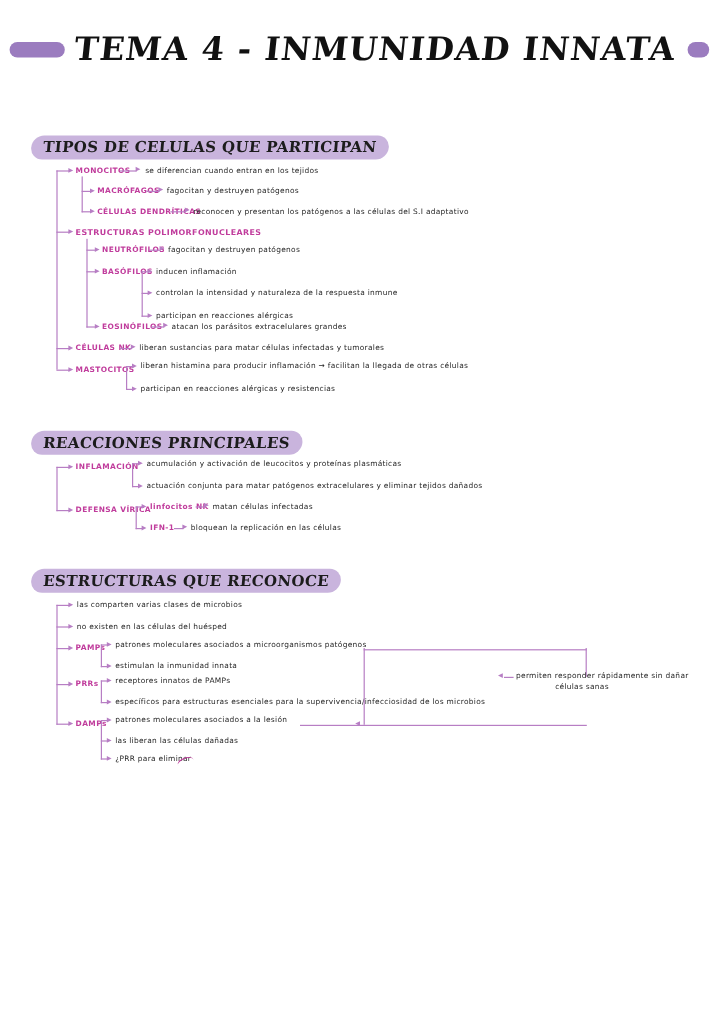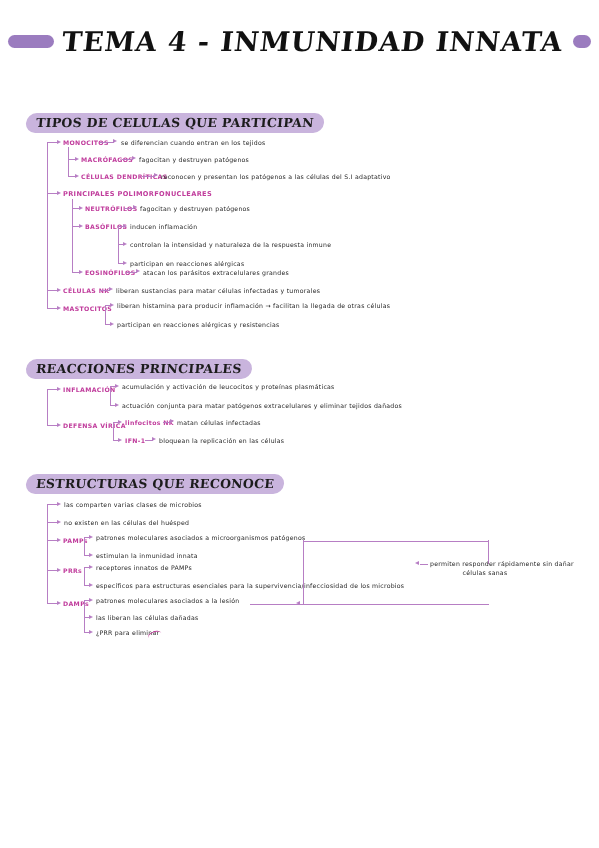--- a/index.html
+++ b/index.html
@@ -121,21 +121,21 @@
 
   <div class="hline" style="left:68px;top:176px;width:8px;"></div>
   <div class="arrow-r" style="left:75px;top:173.6px;"></div>
   <div class="lbl" style="left:81px;top:173px;">CÉLULAS DENDRÍTICAS</div>
   <div class="hline" style="left:142px;top:175.6px;width:13px;"></div>
   <div class="arrow-r" style="left:154px;top:173.2px;"></div>
   <div class="txt" style="left:161px;top:172.6px;">reconocen  y presentan los patógenos  a las células del S.I adaptativo</div>
 
   <div class="hline" style="left:47px;top:193px;width:11px;"></div>
   <div class="arrow-r" style="left:57px;top:190.6px;"></div>
-  <div class="lbl big" style="left:63px;top:190px;">PRINCIPALES   POLIMORFONUCLEARES</div>
+  <div class="lbl big" style="left:63px;top:190px;">ESTRUCTURAS   POLIMORFONUCLEARES</div>
 
   <div class="vline" style="left:72px;top:199px;height:74px;"></div>
 
   <div class="hline" style="left:72px;top:208px;width:8px;"></div>
   <div class="arrow-r" style="left:79px;top:205.6px;"></div>
   <div class="lbl" style="left:85px;top:205px;">NEUTRÓFILOS</div>
   <div class="hline" style="left:124px;top:207.6px;width:10px;"></div>
   <div class="arrow-r" style="left:133px;top:205.2px;"></div>
   <div class="txt" style="left:140px;top:204.6px;">fagocitan y destruyen patógenos</div>
 

